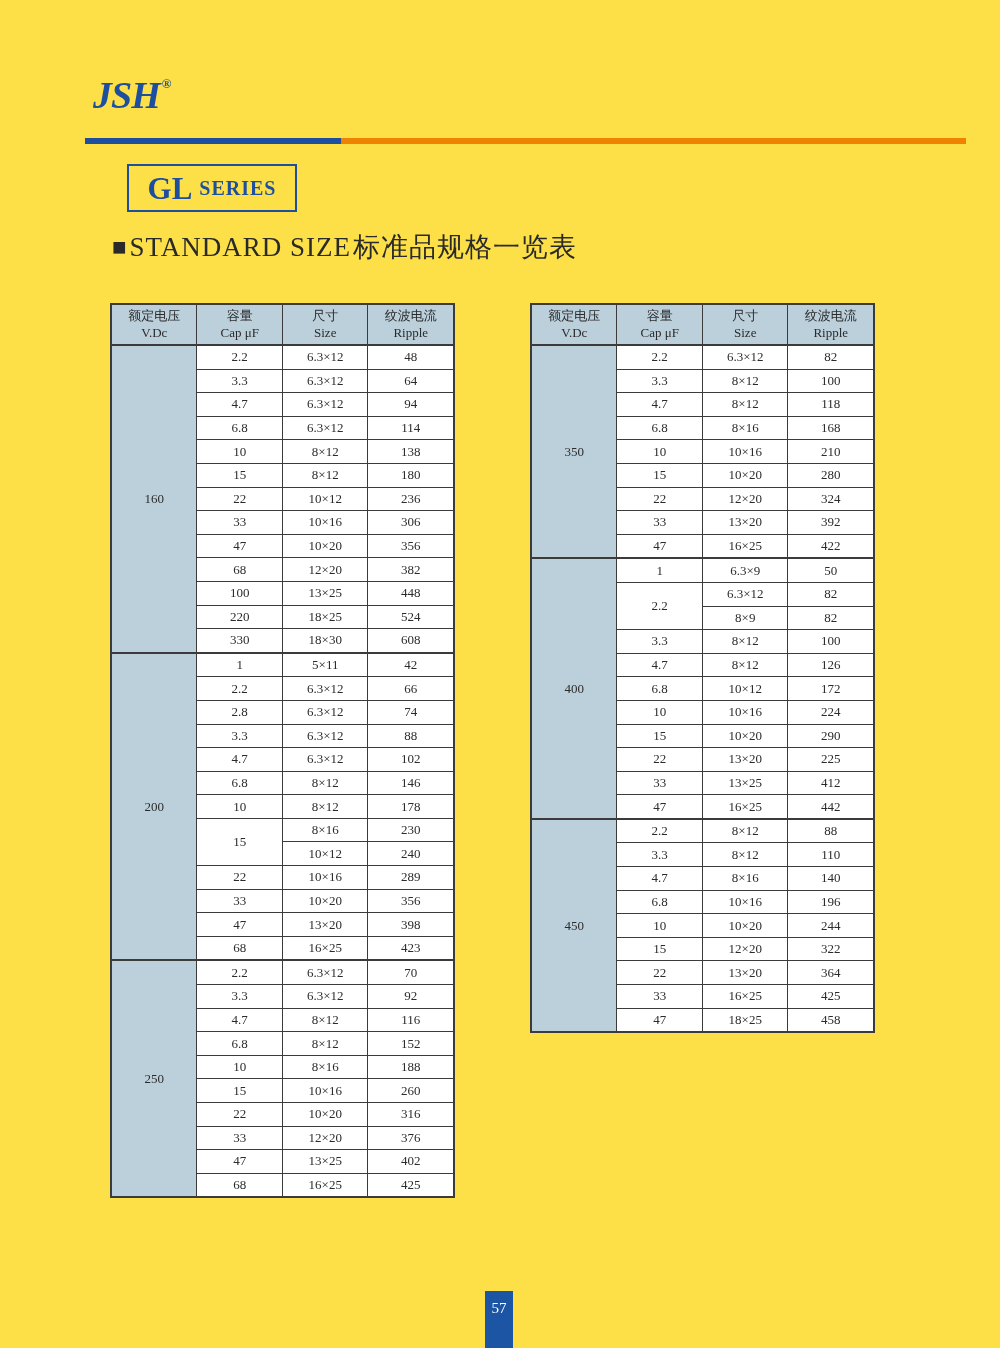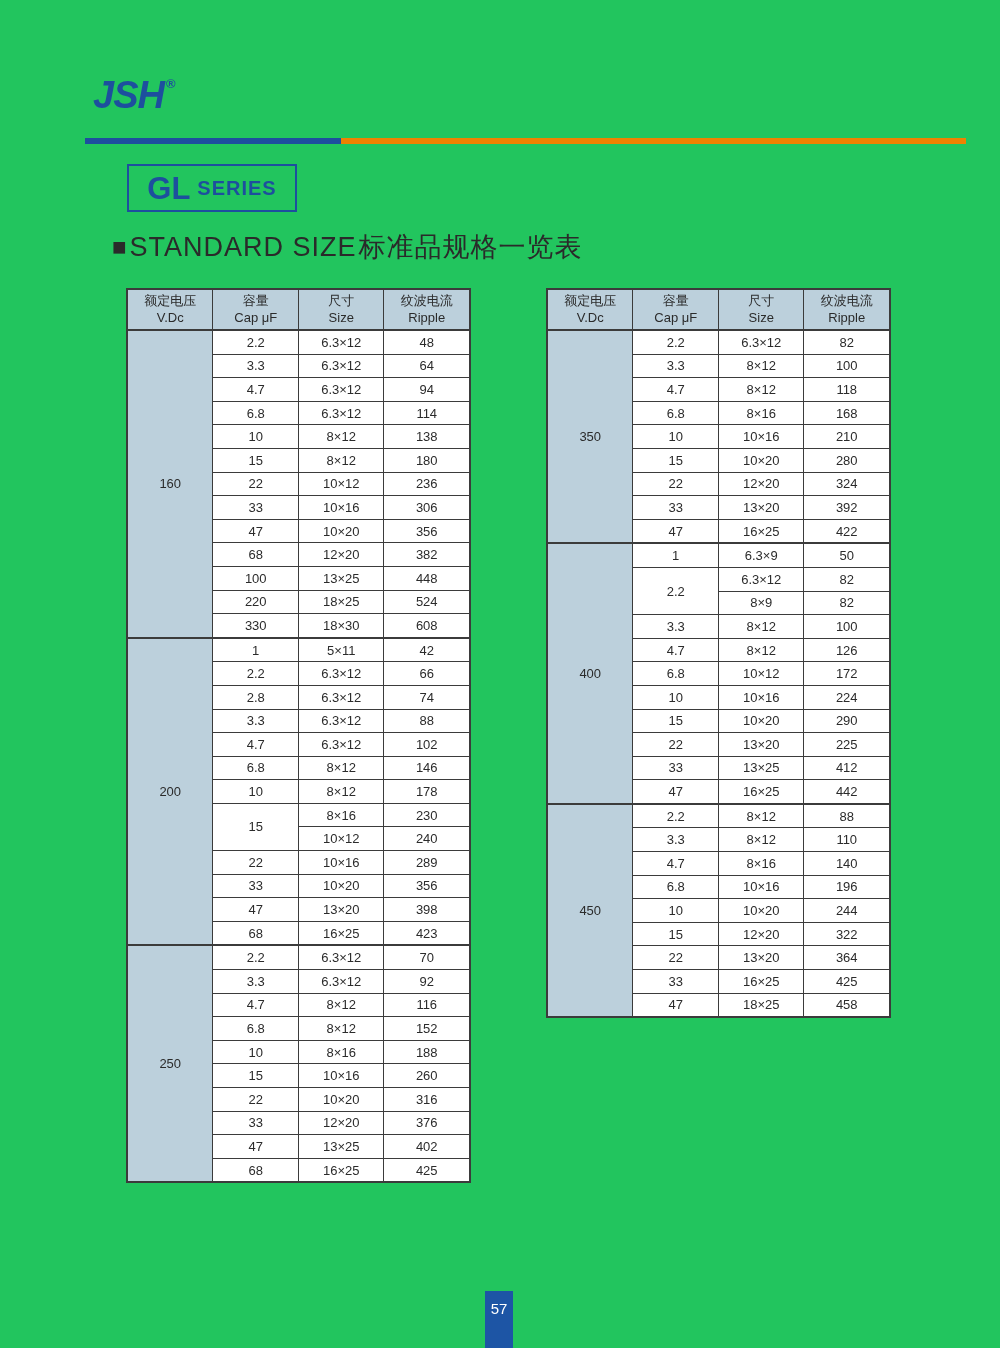--- a/index.html
+++ b/index.html
@@ -1,18 +1,18 @@
 <!DOCTYPE html>
 <html><head>
 <meta charset="utf-8">
 <style>
   html,body { margin:0; padding:0; background:#e8e8e8; }
   .page {
-    position:relative; width:1000px; height:1348px; background:#22c55e;
-    font-family:Liberation Sans, sans-serif; overflow:hidden;
+    position:relative; width:1000px; height:1348px; background:#fde047;
+    font-family:Liberation Serif, serif; overflow:hidden;
     margin:0 auto;
   }
   
   .logo {
     position:absolute; left:93px; top:76px;
     color:#1d4f9e; font-style:italic; font-weight:bold; font-size:38px;
     letter-spacing:-1px; line-height:1;
   }
   .logo sup { font-size:13px; font-style:normal; letter-spacing:0; position:relative; top:-6px; left:2px; }
   
@@ -35,21 +35,21 @@
     font-size:27px; color:#2a2a2a; font-weight:500; letter-spacing:1px;
     display:flex; align-items:center; gap:2px; white-space:nowrap;
   }
   .title .sq { font-size:24px; line-height:1; }
   .subtitle {
     position:absolute; left:135px; top:266px;
     font-size:14px; color:#333; white-space:nowrap;
   }
   .subtitle .zh { margin-right:12px; }
   
-  .table-wrap { position:absolute; top:288px;margin-left:16px; }
+  .table-wrap { position:absolute; top:303px; }
   .table-wrap.left  { left:110px; }
   .table-wrap.right { left:530px; }
   table.spec {
     border-collapse:collapse; table-layout:fixed; width:345px;
     border:2px solid #3b3b3b;
   }
   table.spec th, table.spec td {
     border:1px solid #3b3b3b; text-align:center; vertical-align:middle;
     padding:0; font-size:13px; color:#2b2b2b; overflow:hidden;
   }

